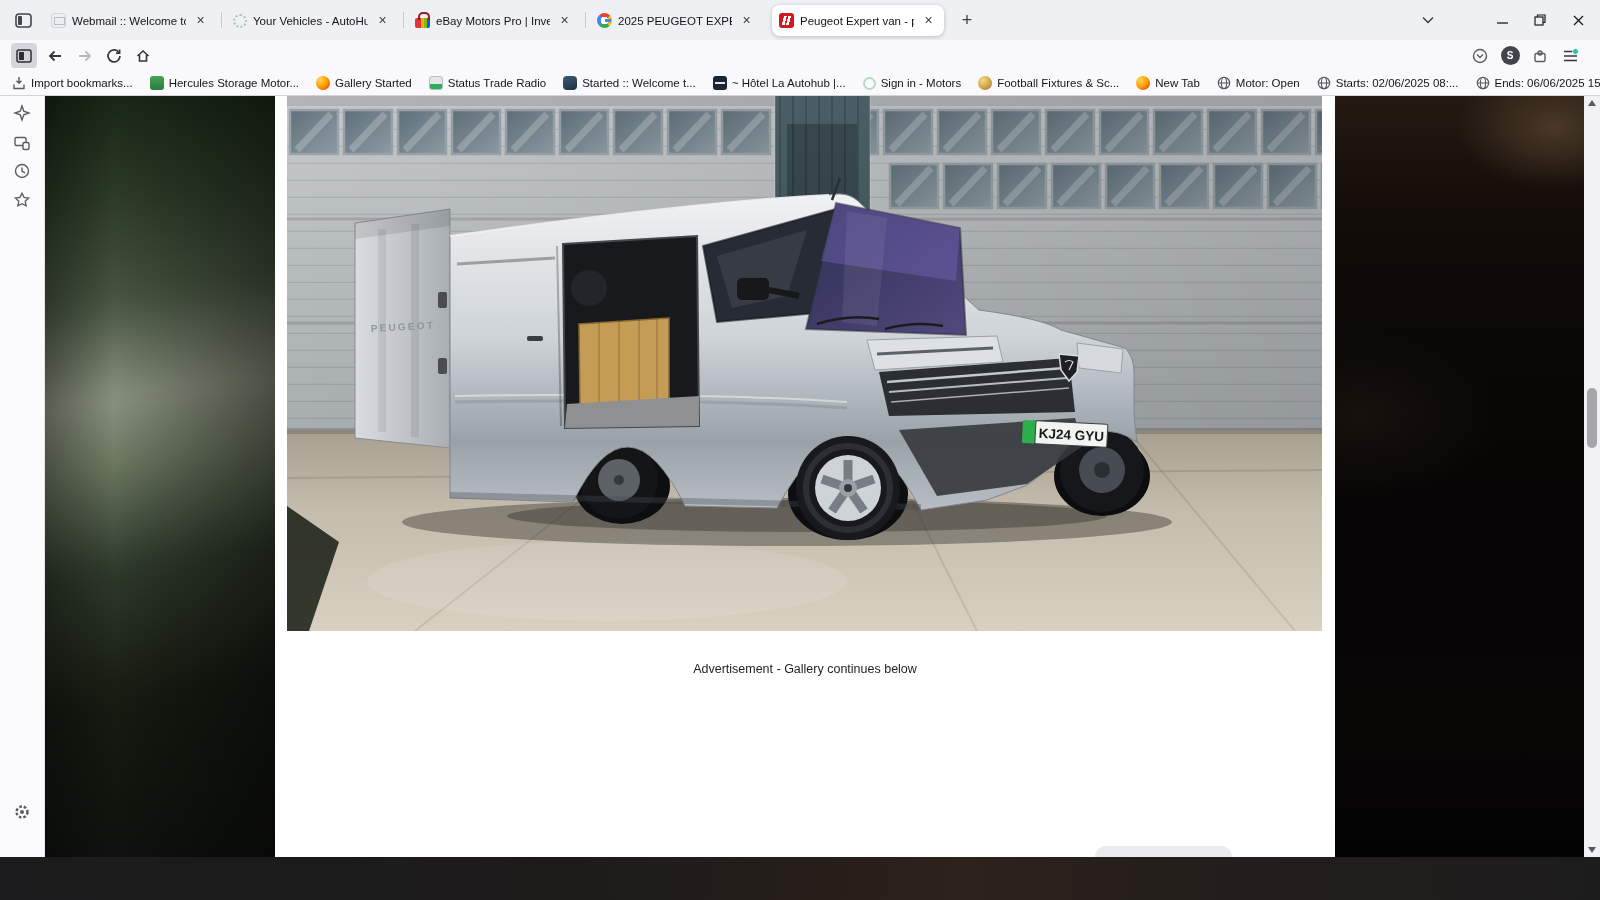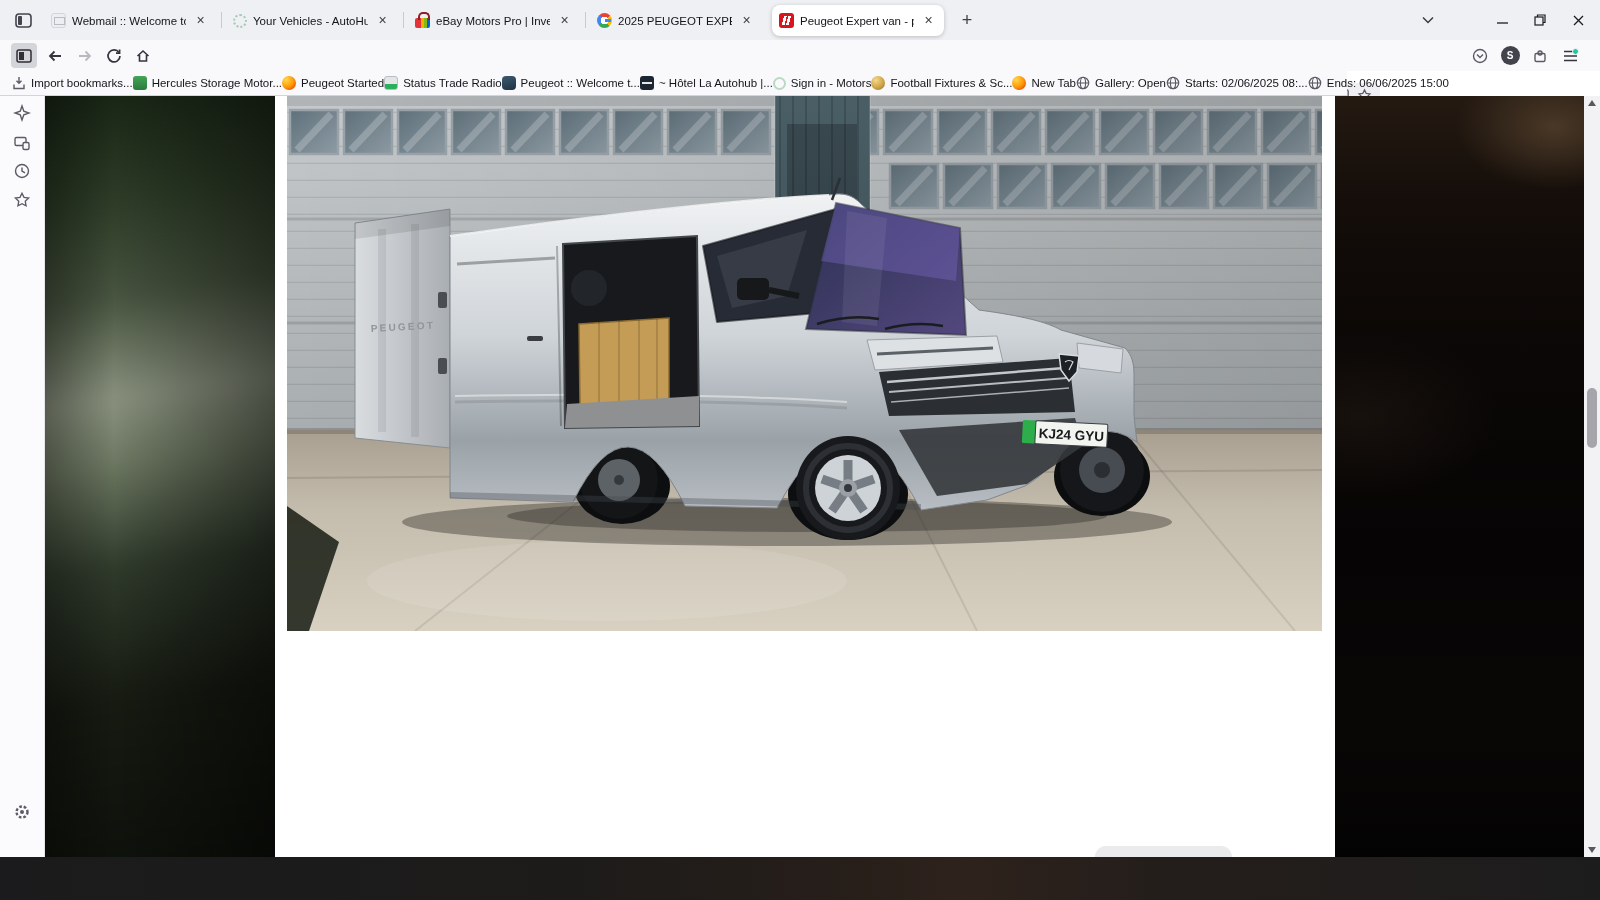--- a/index.html
+++ b/index.html
@@ -35,21 +35,21 @@
   .toolbar{left:0;top:40px;width:1600px;height:31px;background:#f9f9fb}
   .tbtn{top:3px;width:26px;height:25px;border-radius:4px;display:flex;align-items:center;justify-content:center}
   .tbtn.pressed{background:#d4d4db}
   .urlbar{left:250px;top:43px;width:1130px;height:25px;background:#f0f0f4;border-radius:6px;display:flex;align-items:center;padding:0 8px;gap:6px}
   .urltext{font-size:12.5px;color:#5b5b66;white-space:nowrap;overflow:hidden;flex:1}
   .urltext .domain{color:#0c0c0d}
   .acct{width:19px;height:19px;border-radius:50%;background:#43434e;color:#fff;font-size:10px;font-weight:bold;display:flex;align-items:center;justify-content:center}
   .menu-dot{position:absolute;right:-1px;top:-2px;width:7px;height:7px;border-radius:50%;background:#2ac3a2;border:1.5px solid #f9f9fb}
 
   
-  .bookbar{left:0;top:71px;width:1347px;height:25px;background:#f9f9fb;border-bottom:1px solid #d4d4d8;display:flex;align-items:center;padding:0 12px;}
+  .bookbar{left:0;top:71px;width:1600px;height:25px;background:#f9f9fb;border-bottom:1px solid #d4d4d8;display:flex;align-items:center;padding:0 12px;gap:17px}
   .bm{display:flex;align-items:center;gap:5px;font-size:11.5px;color:#15141a;white-space:nowrap}
   .bmi{width:14px;height:14px;border-radius:3px;flex:none;position:relative}
   .bmi.green{background:linear-gradient(#45a457,#2a7b3b)}
   .bmi.firefox{border-radius:50%;background:radial-gradient(circle at 30% 28%,#ffd84d,#ff9400 55%,#e8420c 85%,#cf2f7b 100%)}
   .bmi.radio{background:linear-gradient(180deg,#e3e5e7 0 55%,#28b05c 55% 100%);border:1px solid #b9bcc2}
   .bmi.webmail{background:linear-gradient(160deg,#3d5a70,#1f3242);border-radius:4px}
   .bmi.hotel{background:#1c2633}
   .bmi.hotel::after{content:"";position:absolute;left:2px;top:6px;width:10px;height:2px;background:#e8e8e8}
   .bmi.circle{width:13px;height:13px;border:2px solid #b9d9c6;border-radius:50%;background:transparent}
   .bmi.football{border-radius:50%;background:radial-gradient(circle at 35% 30%,#f5d98a,#caa044 60%,#8a6a20 100%)}
@@ -228,29 +228,29 @@
         <path d="M2 8.5 v4 h10 v-4" fill="none" stroke="#5b5b66" stroke-width="1.4"></path>
       </svg>
       <span>Import bookmarks...</span>
     </span>
     <span class="bm">
       <span class="bmi green"></span>
       <span>Hercules Storage Motor...</span>
     </span>
     <span class="bm">
       <span class="bmi firefox"></span>
-      <span>Peugeot Started</span>
+      <span>Gallery Started</span>
     </span>
     <span class="bm">
       <span class="bmi radio"></span>
       <span>Status Trade Radio</span>
     </span>
     <span class="bm">
       <span class="bmi webmail"></span>
-      <span>Peugeot :: Welcome t...</span>
+      <span>Started :: Welcome t...</span>
     </span>
     <span class="bm">
       <span class="bmi hotel"></span>
       <span>~ Hôtel La Autohub |...</span>
     </span>
     <span class="bm">
       <span class="bmi circle"></span>
       <span>Sign in - Motors</span>
     </span>
     <span class="bm">
@@ -260,21 +260,21 @@
     <span class="bm">
       <span class="bmi firefox"></span>
       <span>New Tab</span>
     </span>
     <span class="bm">
       <svg width="14" height="14" viewBox="0 0 14 14">
         <circle cx="7" cy="7" r="5.7" fill="none" stroke="#5b5b66" stroke-width="1.2"></circle>
         <ellipse cx="7" cy="7" rx="2.6" ry="5.7" fill="none" stroke="#5b5b66" stroke-width="1.1"></ellipse>
         <path d="M1.3 7 h11.4" stroke="#5b5b66" stroke-width="1.1"></path>
       </svg>
-      <span>Gallery: Open</span>
+      <span>Motor: Open</span>
     </span>
     <span class="bm">
       <svg width="14" height="14" viewBox="0 0 14 14">
         <circle cx="7" cy="7" r="5.7" fill="none" stroke="#5b5b66" stroke-width="1.2"></circle>
         <ellipse cx="7" cy="7" rx="2.6" ry="5.7" fill="none" stroke="#5b5b66" stroke-width="1.1"></ellipse>
         <path d="M1.3 7 h11.4" stroke="#5b5b66" stroke-width="1.1"></path>
       </svg>
       <span>Starts: 02/06/2025 08:...</span>
     </span>
     <span class="bm">
@@ -505,20 +505,21 @@
             <line x1="561" y1="392" x2="587" y2="383"></line>
             <line x1="561" y1="392" x2="577" y2="415"></line>
             <line x1="561" y1="392" x2="545" y2="415"></line>
             <line x1="561" y1="392" x2="535" y2="383"></line>
           </g>
           <circle cx="561" cy="392" r="9" fill="#9aa0a6"></circle>
           <circle cx="561" cy="392" r="4" fill="#33373b"></circle>
         </g>
       </svg>
     </div>
+    <div class="caption">Advertisement - Gallery continues below</div>
     <div class="partpill"></div>
   </div>
 
   <div class="abs strip-right"></div>
 
   <div class="abs scroll">
     <div class="sarrow up"></div>
     <div class="sthumb"></div>
     <div class="sarrow down"></div>
   </div>

